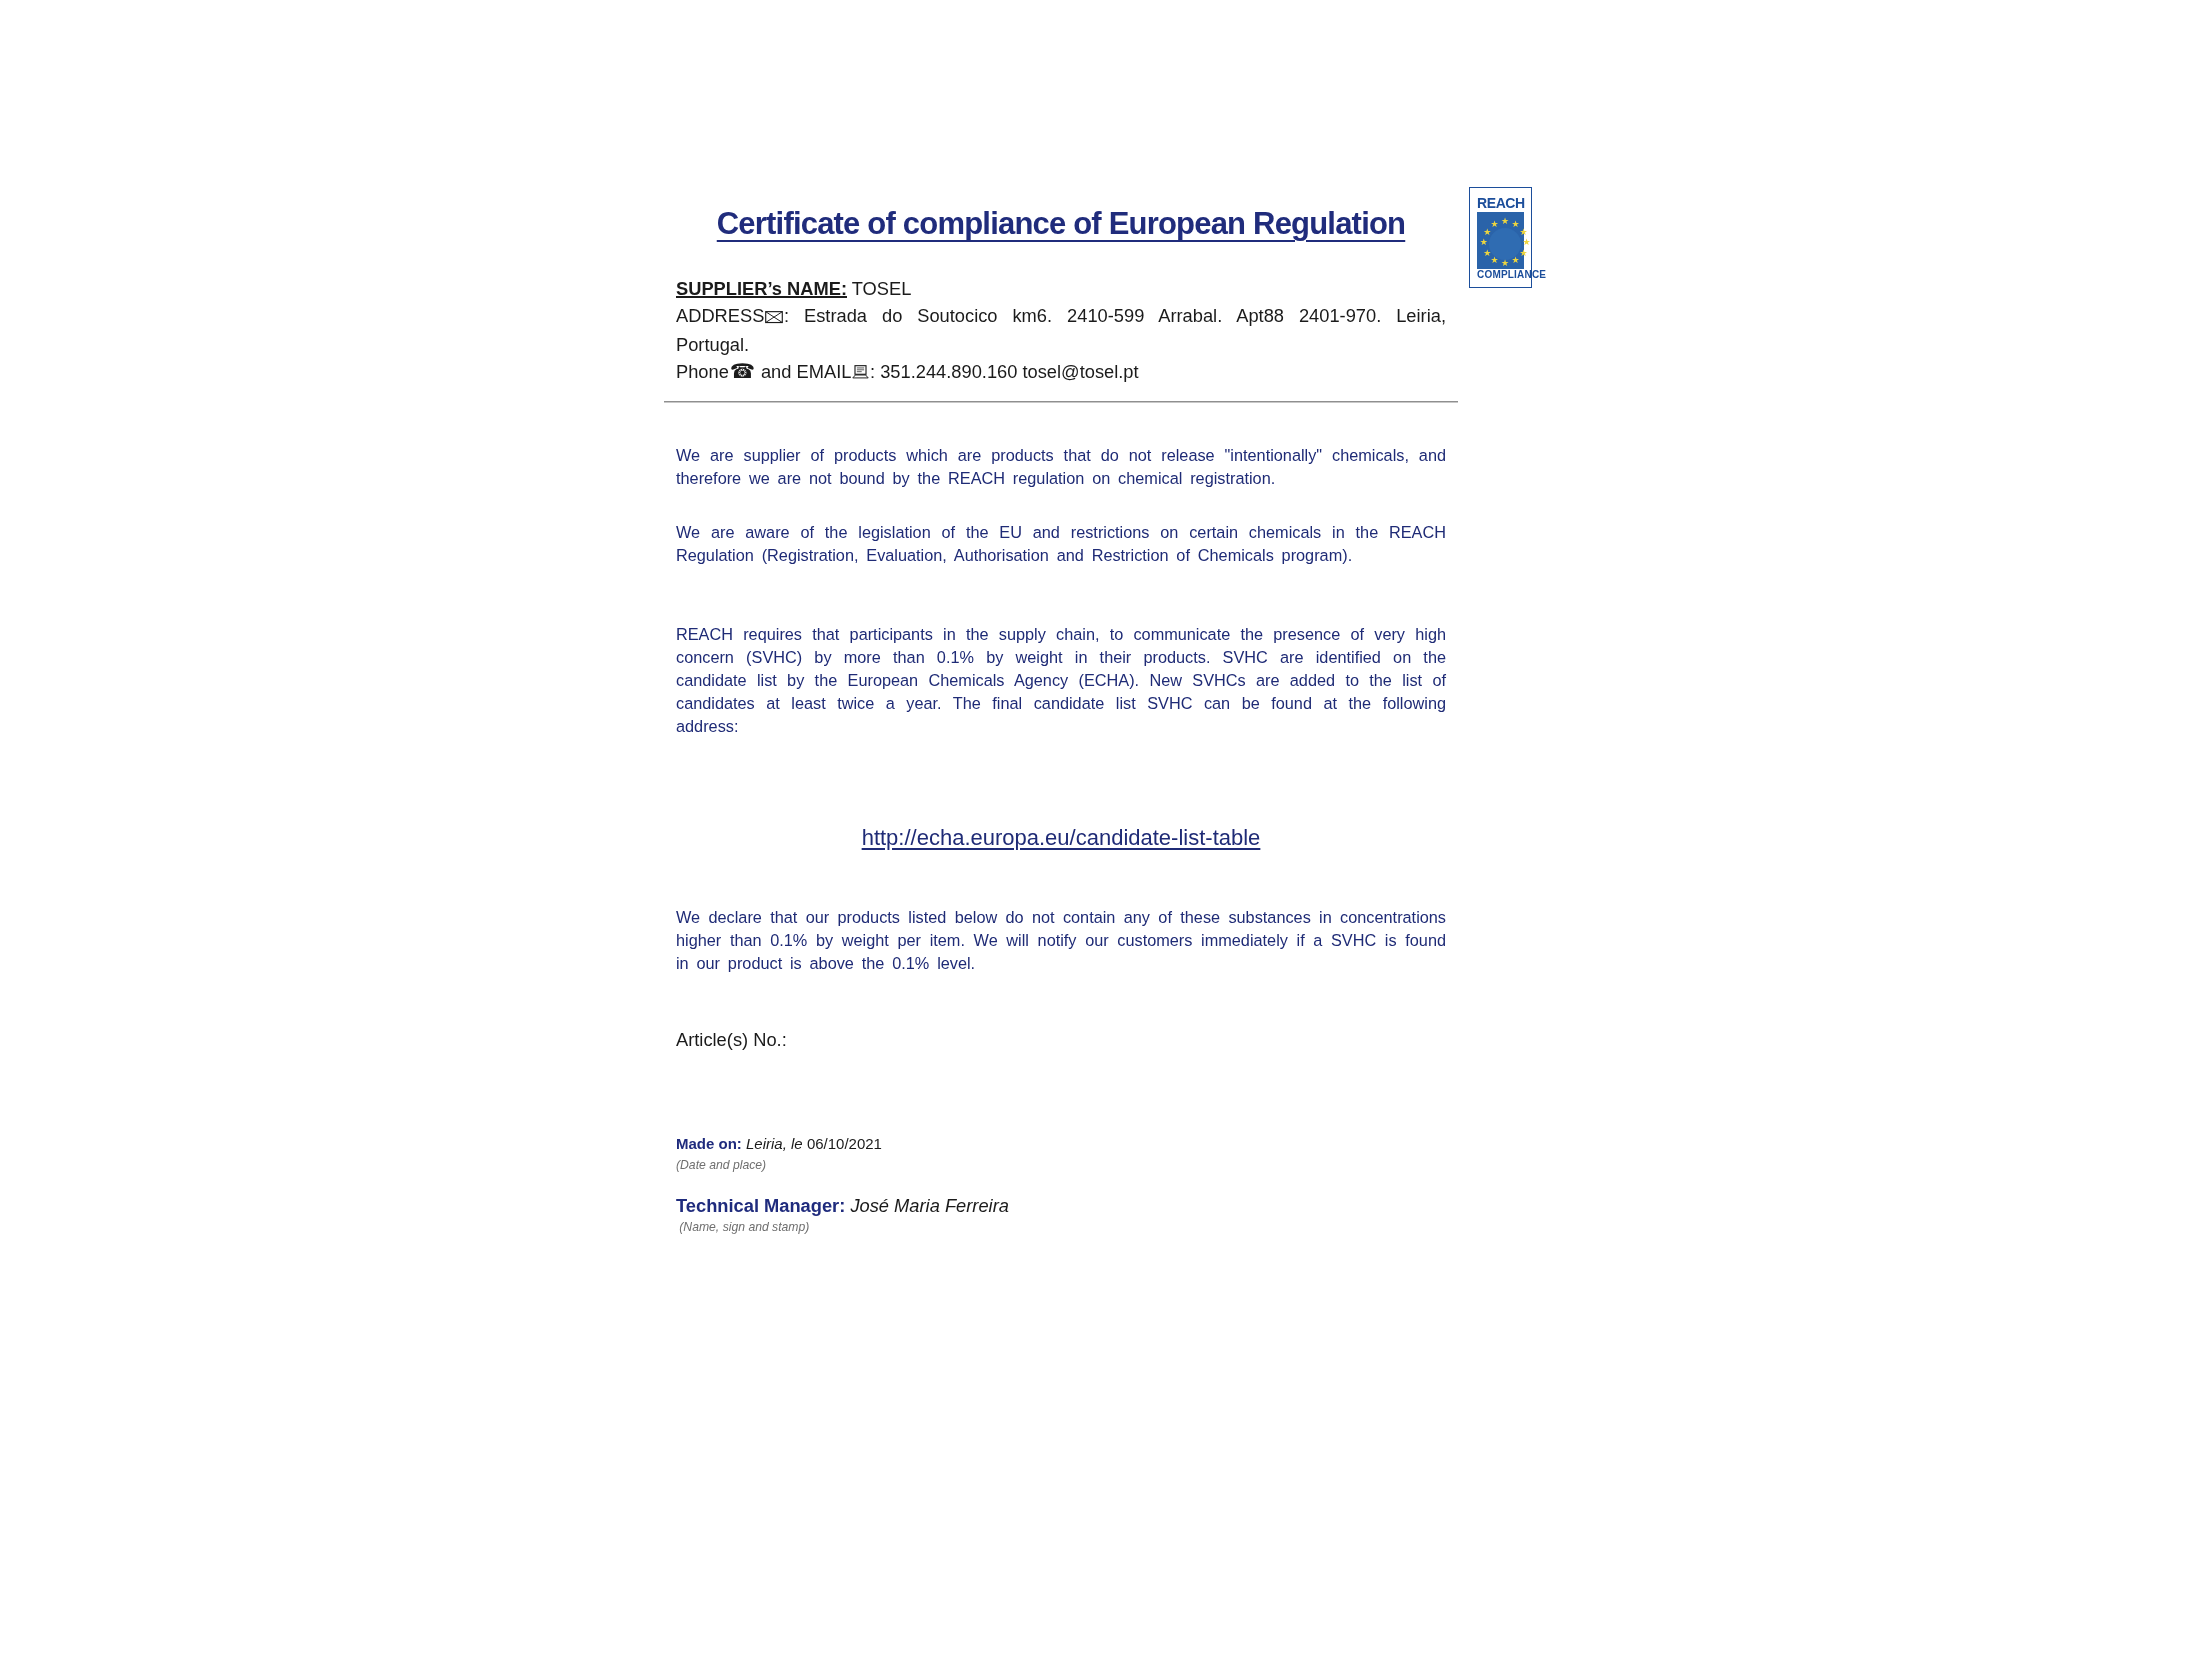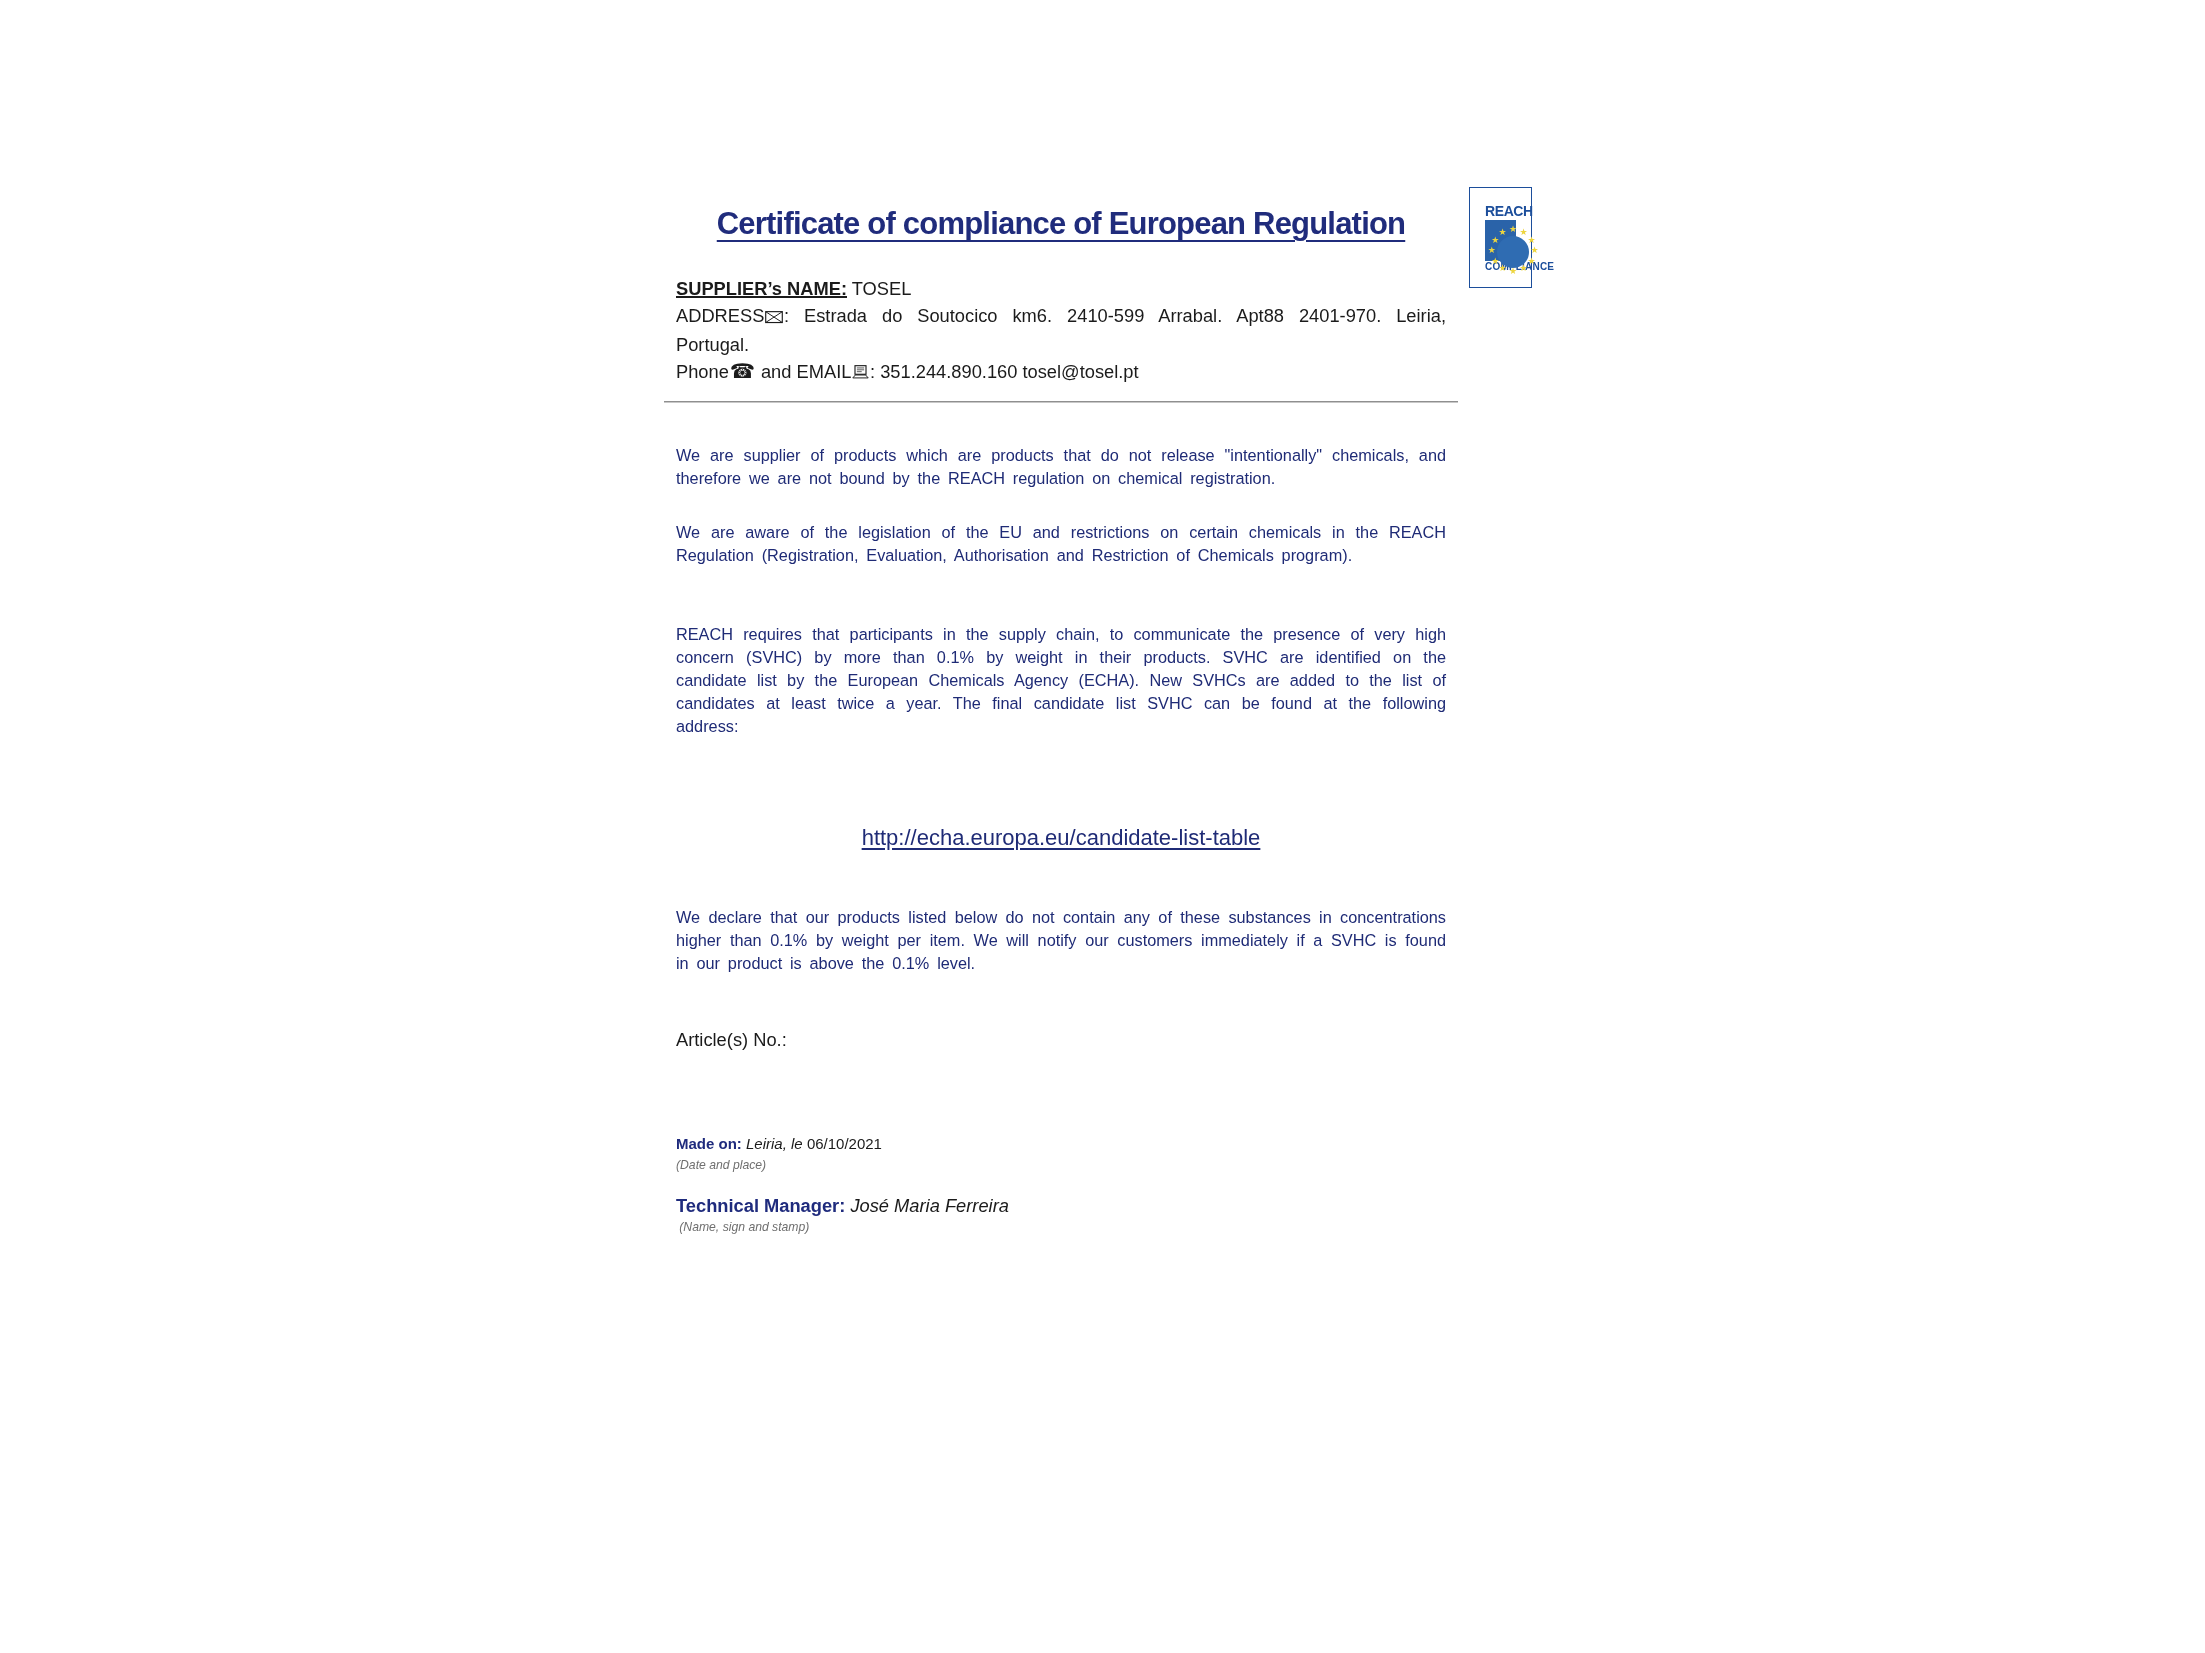--- a/index.html
+++ b/index.html
@@ -44,21 +44,21 @@
   .note2 { padding-left:3.3px; }
 
   
   .signature { position:relative; margin-top:33px; margin-left:4.1px; width:171px; height:134px; }
   .signature svg { position:absolute; left:0; top:0; }
   .sig-text { position:absolute; left:37px; top:42px; font-family:"Liberation Serif", serif;
               font-size:13.4px; line-height:15px; color:#11204a; white-space:nowrap; }
 
   
   .reach-logo { position:absolute; left:1469px; top:187px; width:63px; height:101px;
-                background:#ffffff; border:1.6px solid #1c4e9b; padding:15px; display:flex; flex-direction:column; }
+                background:#ffffff; border:1.6px solid #1c4e9b; padding:7px; display:flex; flex-direction:column; }
   .reach-top { color:#1c4e9b; font-weight:bold; font-size:14px; line-height:16.3px; text-align:center; letter-spacing:-0.4px; }
   .eu-box { position:relative; flex:1; background:#2a63a9; margin-top:0.8px; }
   .eu-circle { position:absolute; left:12.2px; top:16.3px; width:32px; height:32px; border-radius:50%;
                background:#2f6cb2; }
   .st { position:absolute; color:#edd53f; font-size:9px; line-height:9px; width:9px; text-align:center; }
   .reach-bottom { color:#1c4e9b; font-weight:bold; font-size:10px; line-height:11.4px; text-align:center; letter-spacing:0.2px; }
 </style>
 </head>
 <body>
 

